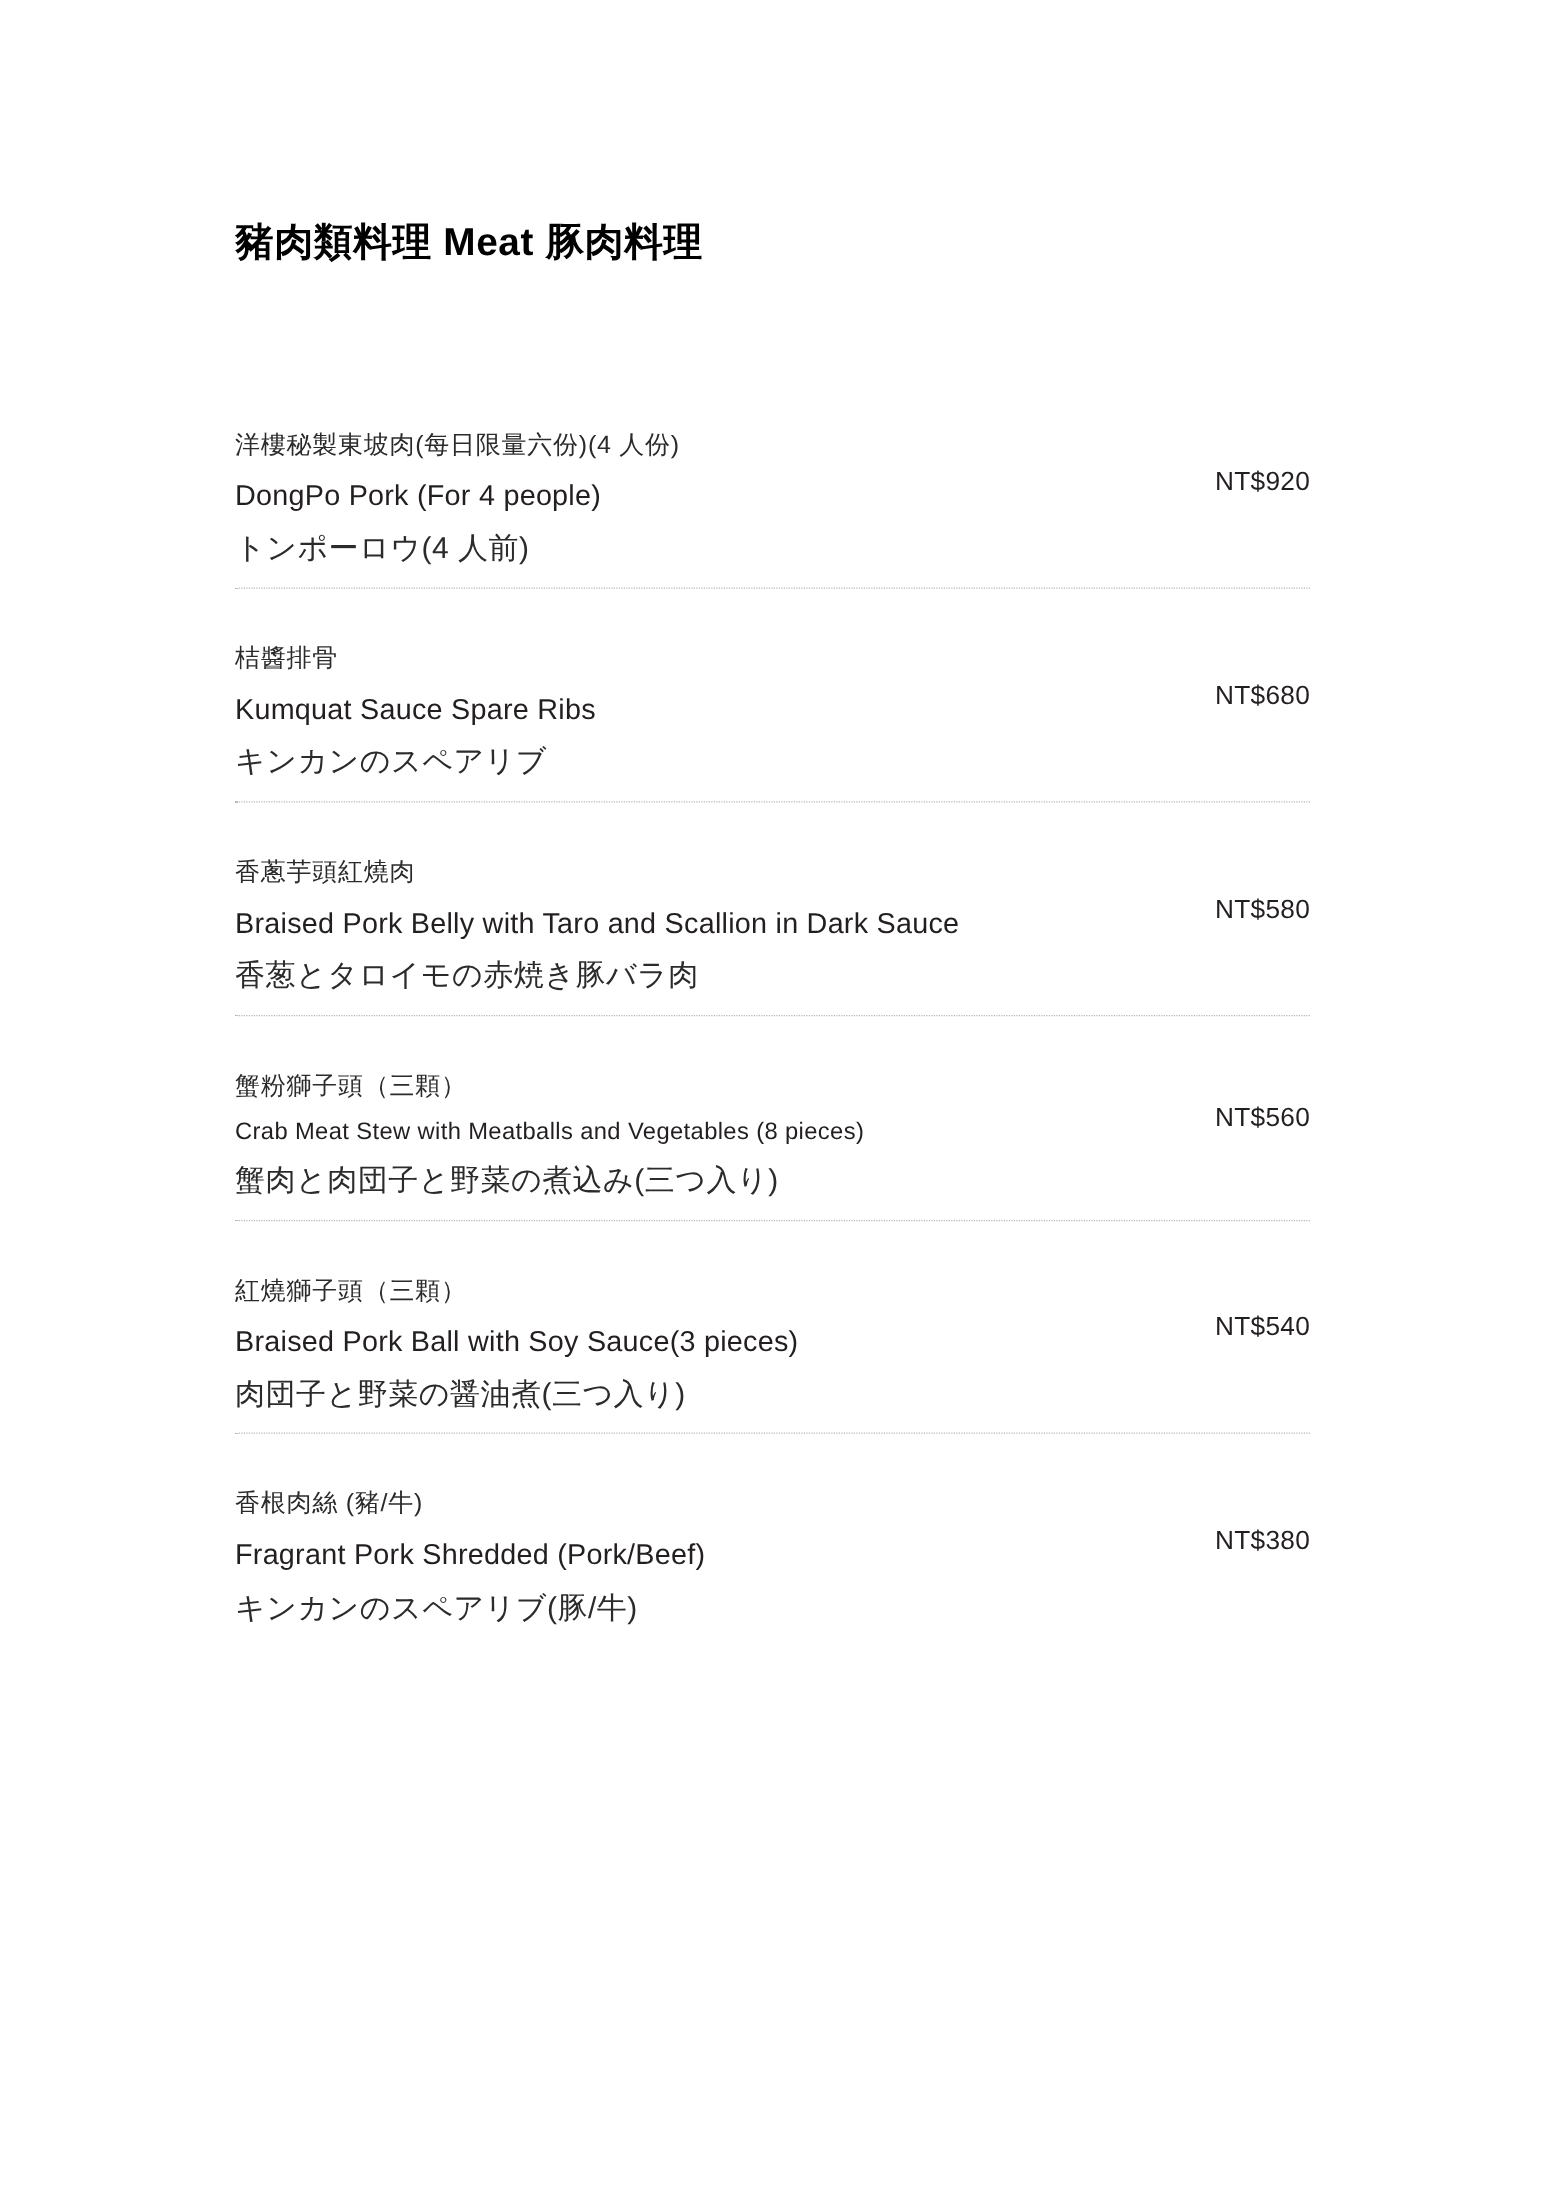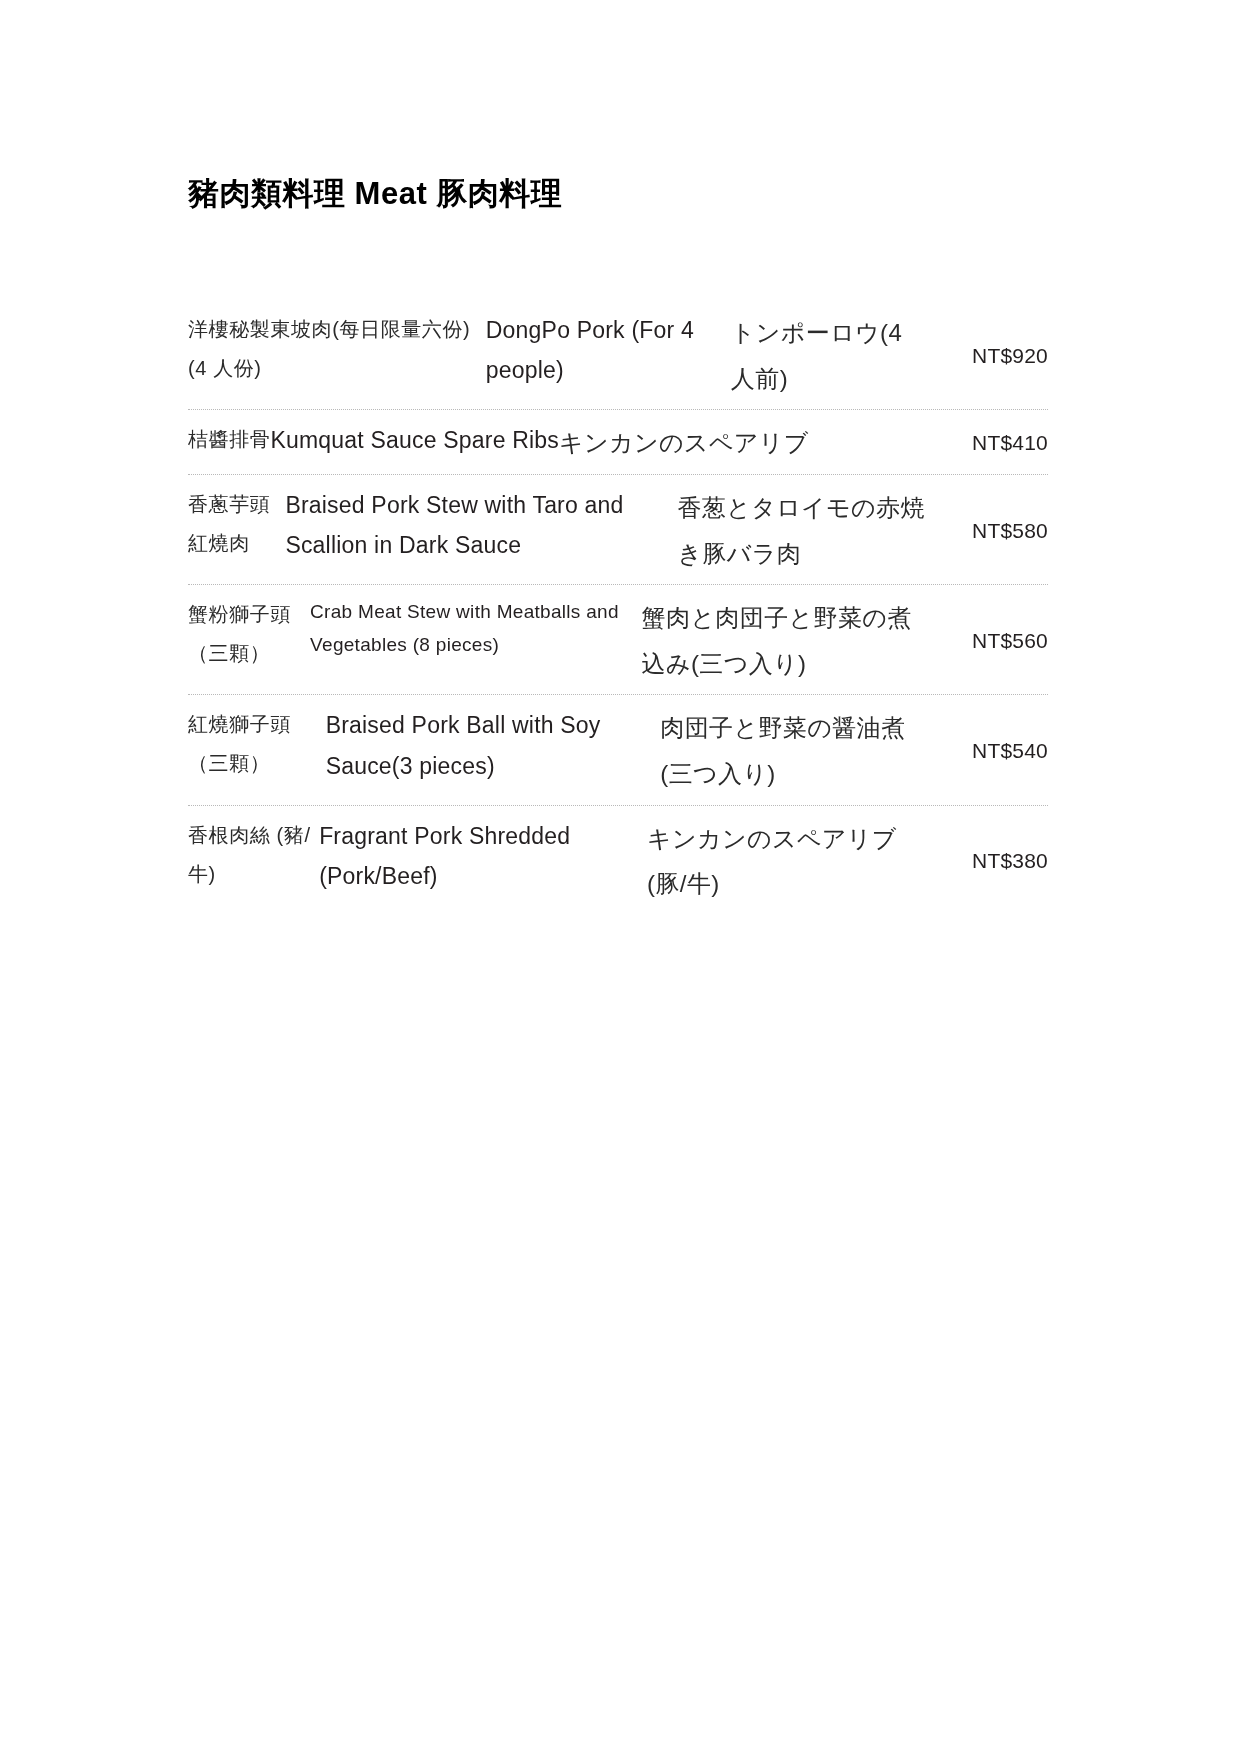--- a/index.html
+++ b/index.html
@@ -42,23 +42,24 @@
     align-items: center;
     justify-content: space-between;
     border-bottom: 1px dotted #b9b9b9;
     padding: 10px 0 8px 0;
   }
   .menu-item:last-child {
     border-bottom: none;
   }
   .item-names {
     display: flex;
-    flex-direction: row;
+    flex-direction: column;
     flex: 1 1 auto;
     min-width: 0;
+    margin-top: 27px;
   }
   .name-zh {
     font-size: 20px;
     line-height: 1.95;
     color: #2b2b2b;
     letter-spacing: 0.6px;
   }
   .name-en {
     font-size: 23px;
     line-height: 1.75;
@@ -103,27 +104,27 @@
         </div>
         <span class="item-price">NT$920</span>
       </div>
 
       <div class="menu-item">
         <div class="item-names">
           <span class="name-zh">桔醬排骨</span>
           <span class="name-en">Kumquat Sauce Spare Ribs</span>
           <span class="name-ja">キンカンのスペアリブ</span>
         </div>
-        <span class="item-price">NT$410</span>
+        <span class="item-price">NT$680</span>
       </div>
 
       <div class="menu-item">
         <div class="item-names">
           <span class="name-zh">香蔥芋頭紅燒肉</span>
-          <span class="name-en">Braised Pork Stew with Taro and Scallion in Dark Sauce</span>
+          <span class="name-en">Braised Pork Belly with Taro and Scallion in Dark Sauce</span>
           <span class="name-ja">香葱とタロイモの赤焼き豚バラ肉</span>
         </div>
         <span class="item-price">NT$580</span>
       </div>
 
       <div class="menu-item">
         <div class="item-names">
           <span class="name-zh">蟹粉獅子頭（三顆）</span>
           <span class="name-en small">Crab Meat Stew with Meatballs and Vegetables (8 pieces)</span>
           <span class="name-ja">蟹肉と肉団子と野菜の煮込み(三つ入り)</span>

